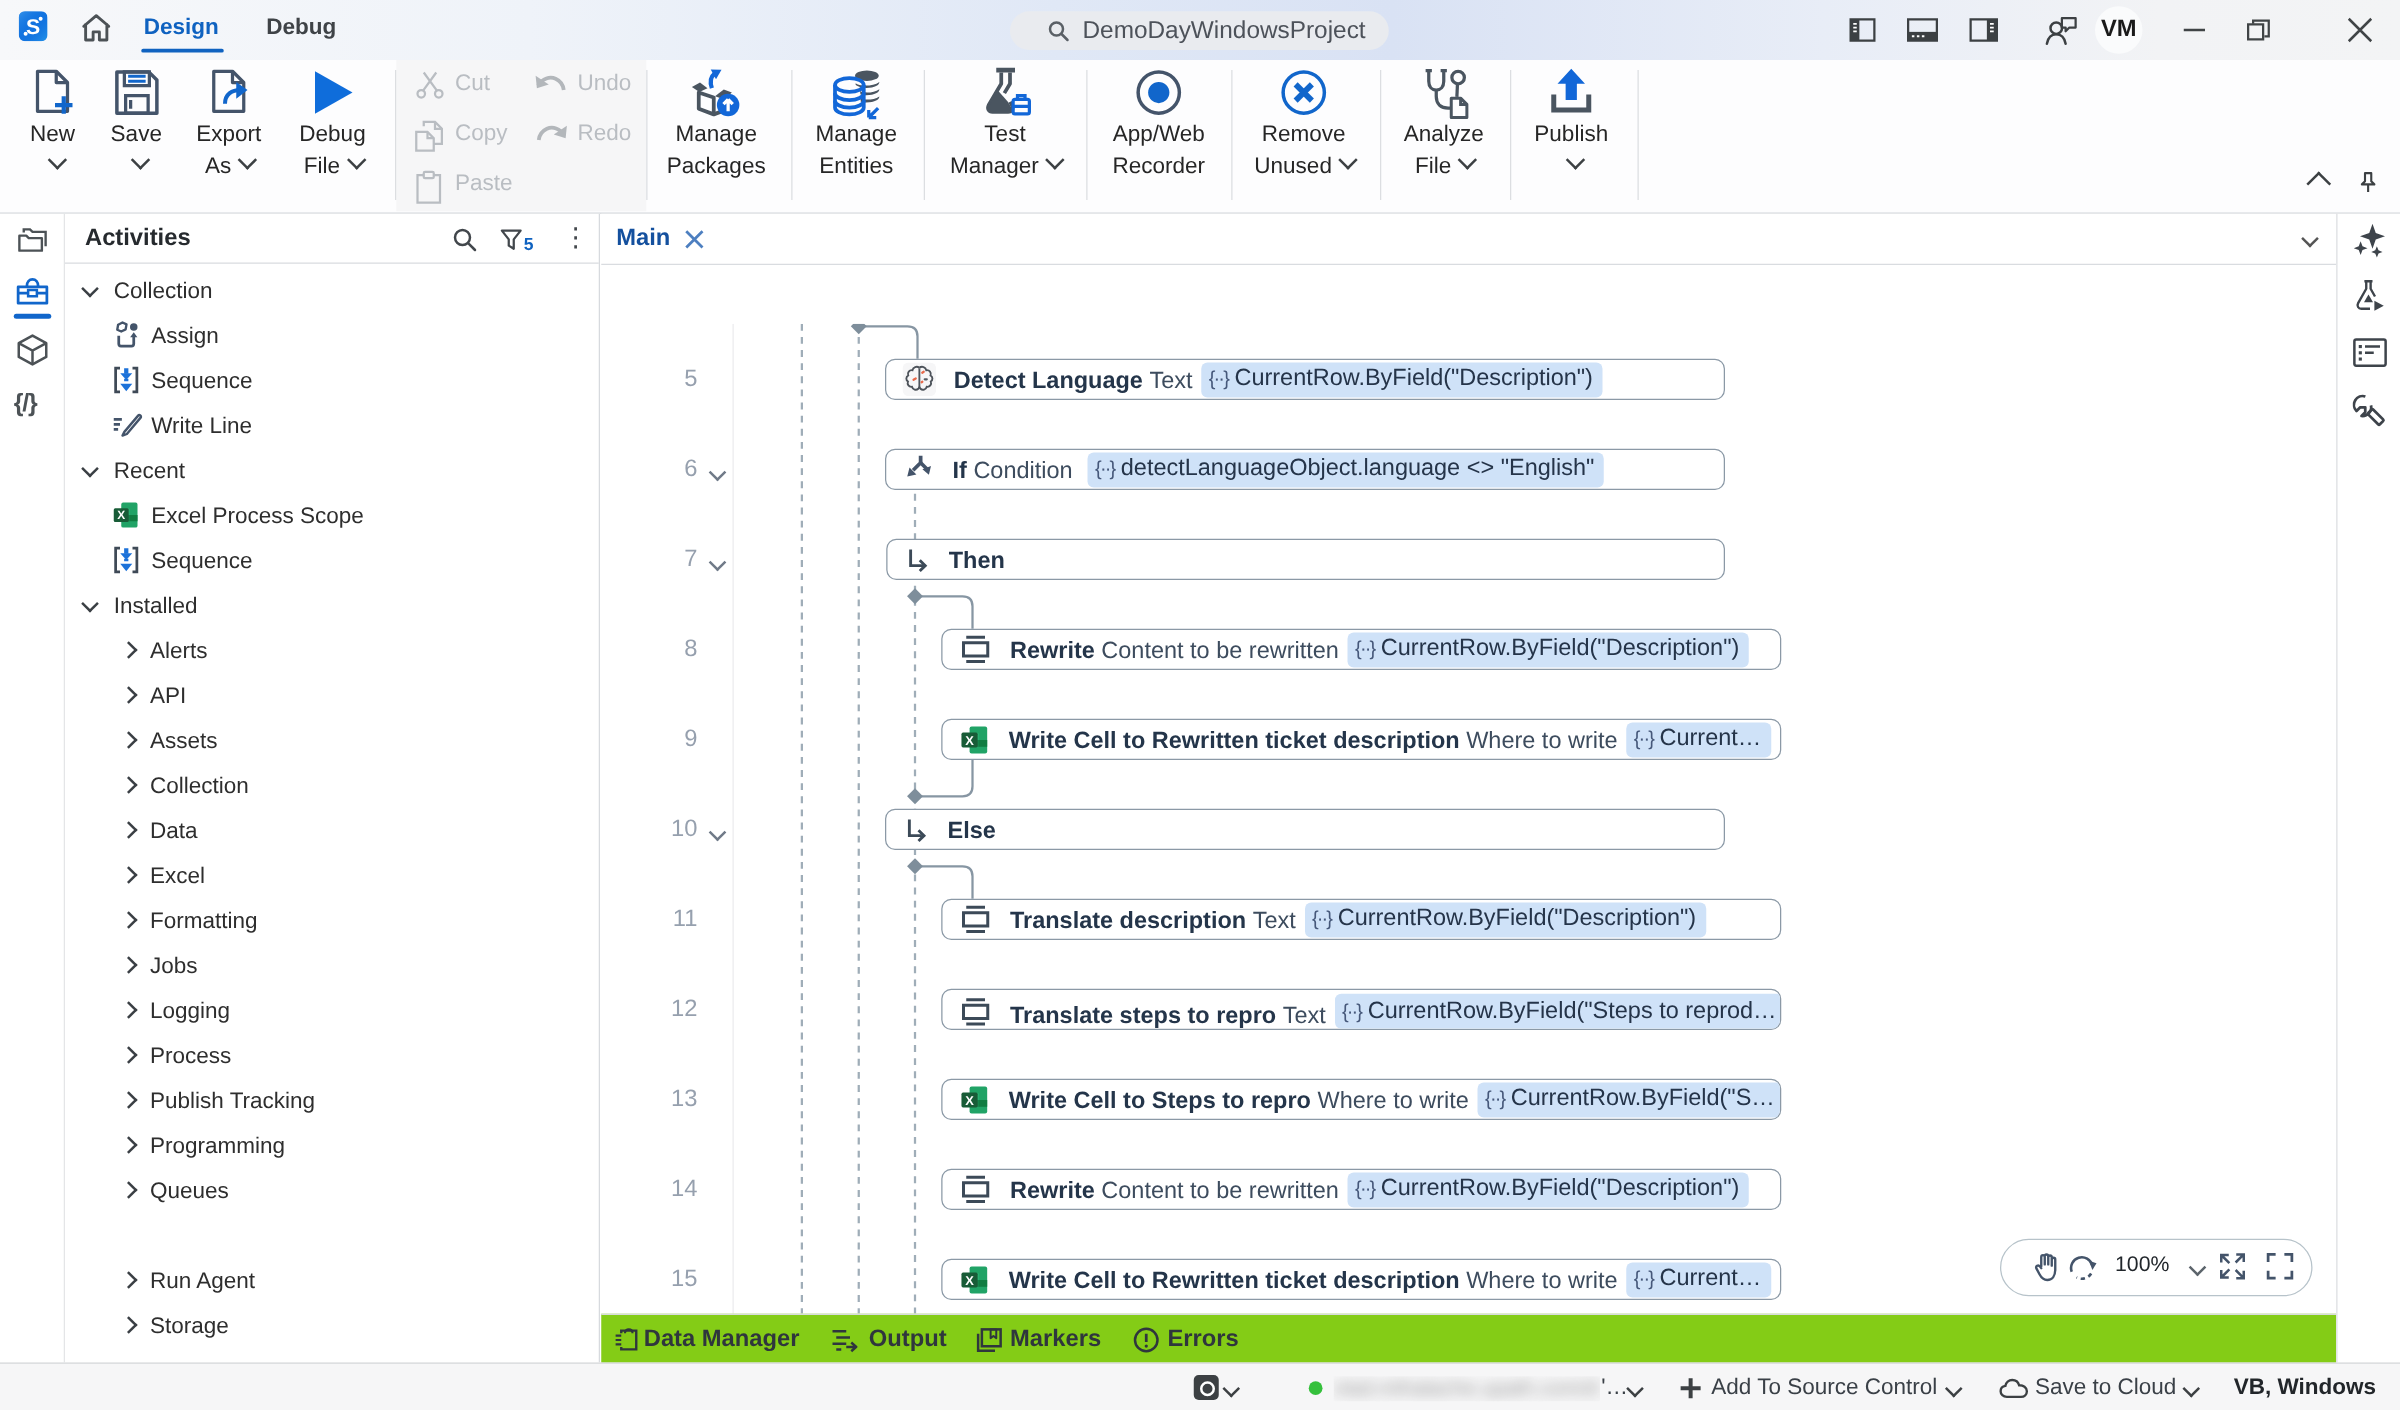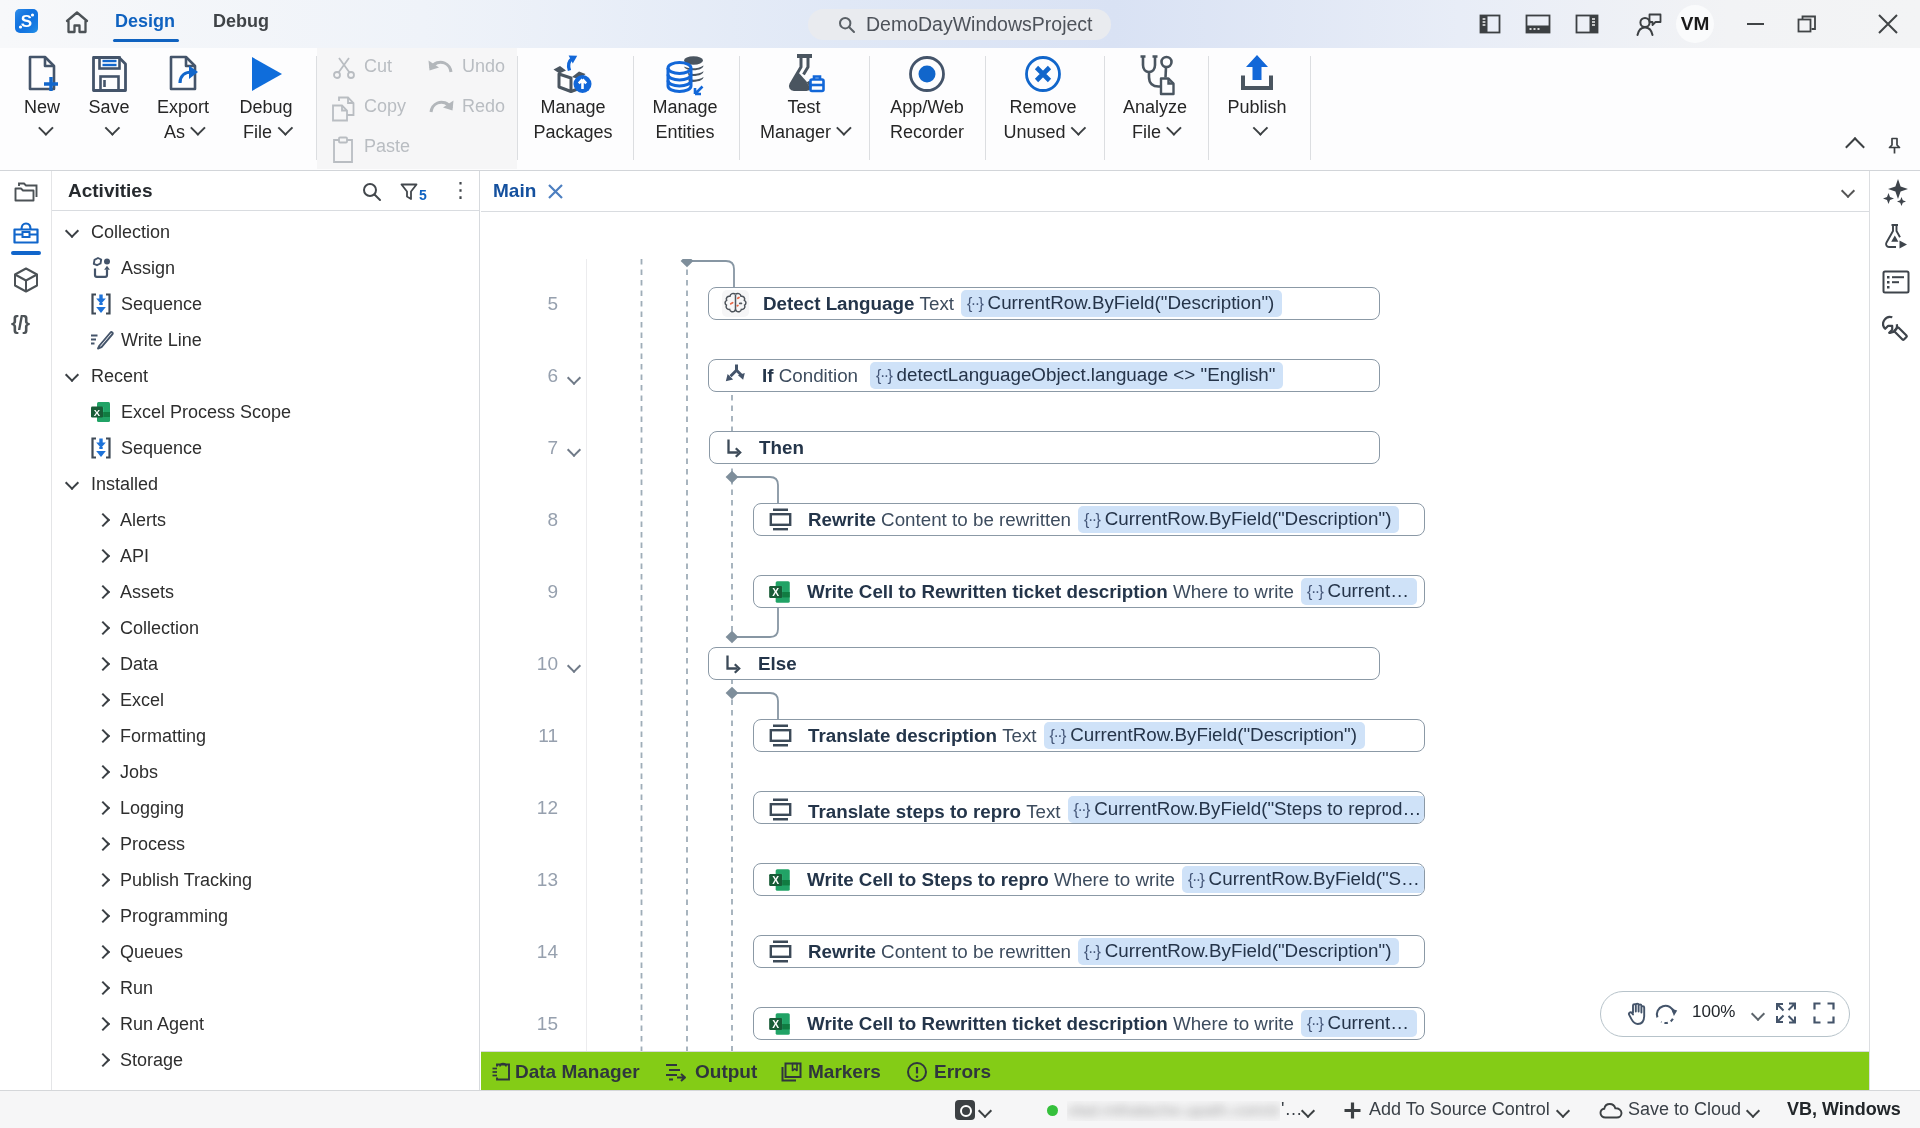--- a/index.html
+++ b/index.html
@@ -406,24 +406,20 @@
           <span class="ab" style="left:68px">Publish Tracking</span>
         </div>
       <div class="treerow" style="top:684px">
           <span class="ab chevR" style="left:46px;top:13px"></span>
           <span class="ab" style="left:68px">Programming</span>
         </div>
       <div class="treerow" style="top:720px">
           <span class="ab chevR" style="left:46px;top:13px"></span>
           <span class="ab" style="left:68px">Queues</span>
         </div>
-      <div class="treerow" style="top:756px">
-          <span class="ab chevR" style="left:46px;top:13px"></span>
-          <span class="ab" style="left:68px">Run</span>
-        </div>
       <div class="treerow" style="top:792px">
           <span class="ab chevR" style="left:46px;top:13px"></span>
           <span class="ab" style="left:68px">Run Agent</span>
         </div>
       <div class="treerow" style="top:828px">
           <span class="ab chevR" style="left:46px;top:13px"></span>
           <span class="ab" style="left:68px">Storage</span>
         </div>
     </div>
   </div>

